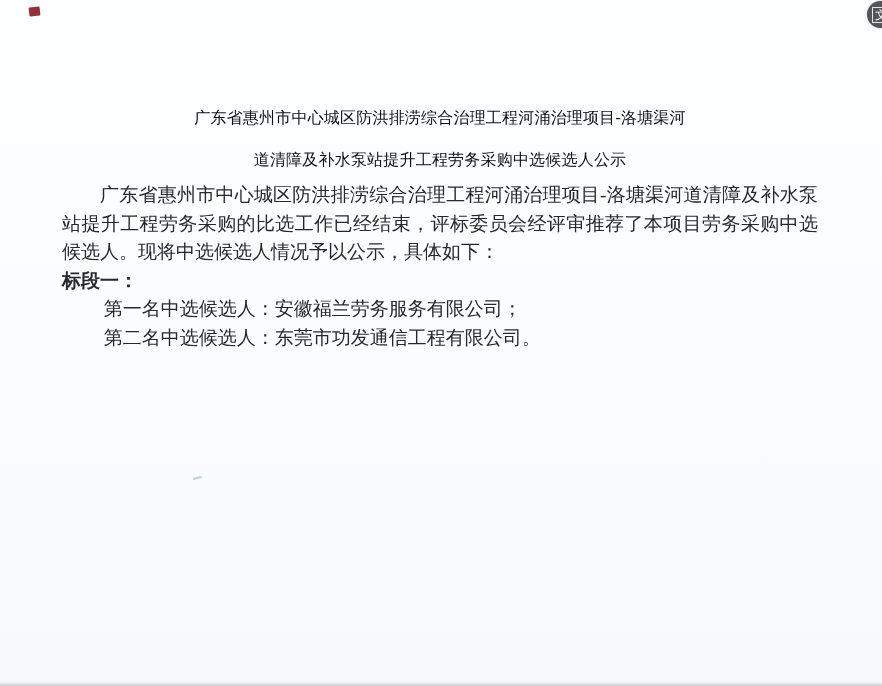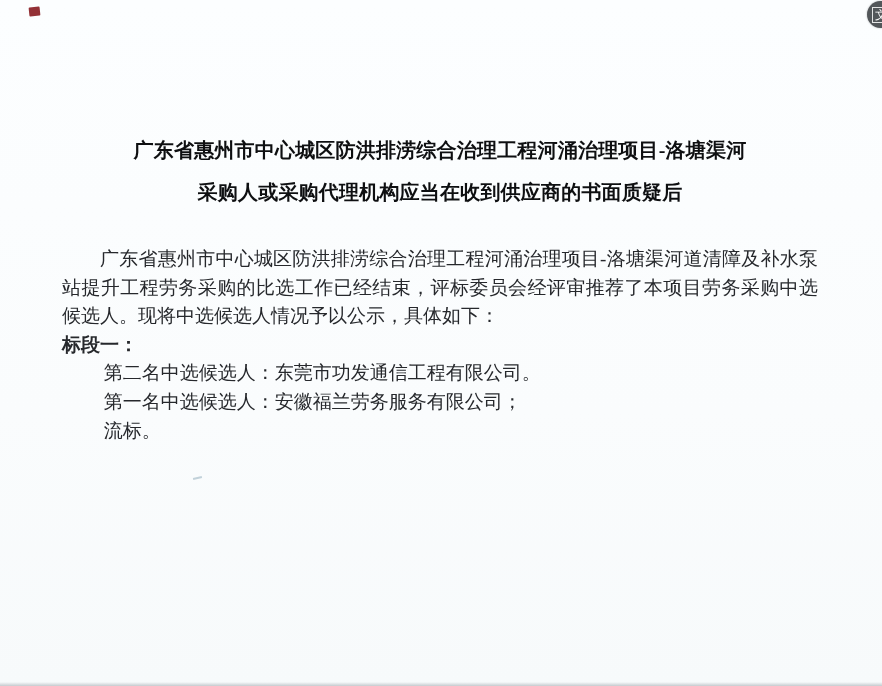--- a/index.html
+++ b/index.html
@@ -21,38 +21,37 @@
   }
   .doc {
     position: absolute;
     left: 62px;
     width: 756px;
     top: 97px;
     color: #26282c;
   }
   .title {
     text-align: center;
-    font-weight: bold;
-    font-size: 20px;
+    font-weight: normal;
+    font-size: 16px;
     line-height: 42px;
     color: #0e0f11;
     letter-spacing: 0.2px;
-    margin-top: 32px;
   }
   .bodytext {
     font-size: 19px;
     line-height: 28.6px;
     text-align: justify;
     color: #26282c;
   }
   p, .line {
     margin: 0;
     padding: 0;
   }
-  .indent { text-indent: 2em; margin-top: 32px; }
+  .indent { text-indent: 2em; }
   .item-indent { padding-left: 2.2em; }
   .section-label { text-indent: 0; font-weight: bold; }
   .red-artifact {
     position: absolute;
     left: 29px;
     top: 7px;
     width: 11px;
     height: 9px;
     background: #8a2025;
     border-radius: 1px;
@@ -110,33 +109,32 @@
   <div class="red-artifact"></div>
 
   <div class="translate-btn">
     <span class="translate-glyph">文</span>
   </div>
 
   <div class="doc">
 
     <div class="title">
       <div class="line">广东省惠州市中心城区防洪排涝综合治理工程河涌治理项目-洛塘渠河</div>
-      <div class="line">采购人或采购代理机构应当在收到供应商的书面质疑后</div>
+      <div class="line">道清障及补水泵站提升工程劳务采购中选候选人公示</div>
     </div>
 
     <div class="bodytext">
 
       <p class="indent">广东省惠州市中心城区防洪排涝综合治理工程河涌治理项目-洛塘渠河道清障及补水泵站提升工程劳务采购的比选工作已经结束，评标委员会经评审推荐了本项目劳务采购中选候选人。现将中选候选人情况予以公示，具体如下：</p>
 
       <p class="section-label">标段一：</p>
+      <p class="item-indent">第一名中选候选人：安徽福兰劳务服务有限公司；</p>
       <p class="item-indent">第二名中选候选人：东莞市功发通信工程有限公司。</p>
-      <p class="item-indent">第一名中选候选人：安徽福兰劳务服务有限公司；</p>
 
 
-      <p class="item-indent">流标。</p>
 
 
 
     </div>
   </div>
 
   <div class="faint-dash"></div>
   <div class="scan-edge-bottom"></div>
 
 </div>

